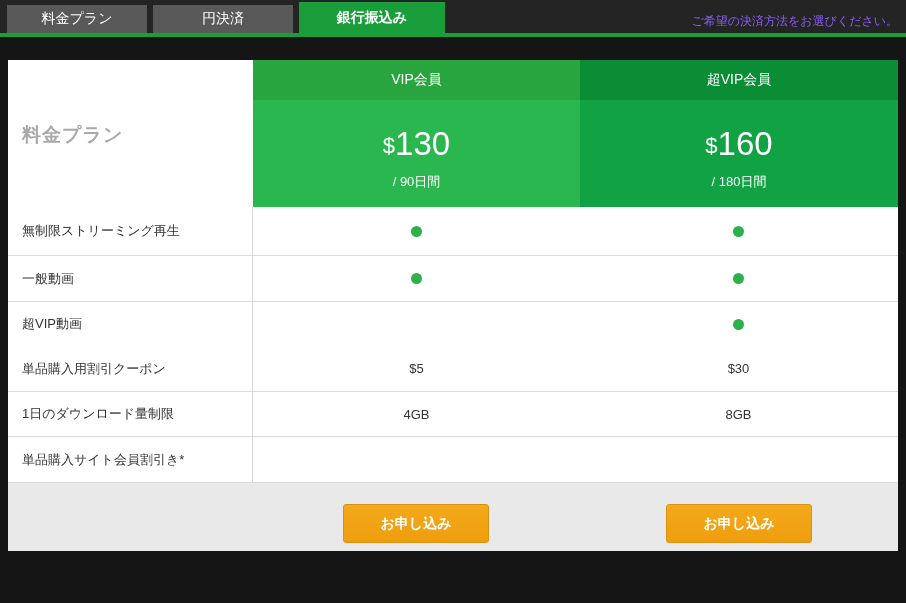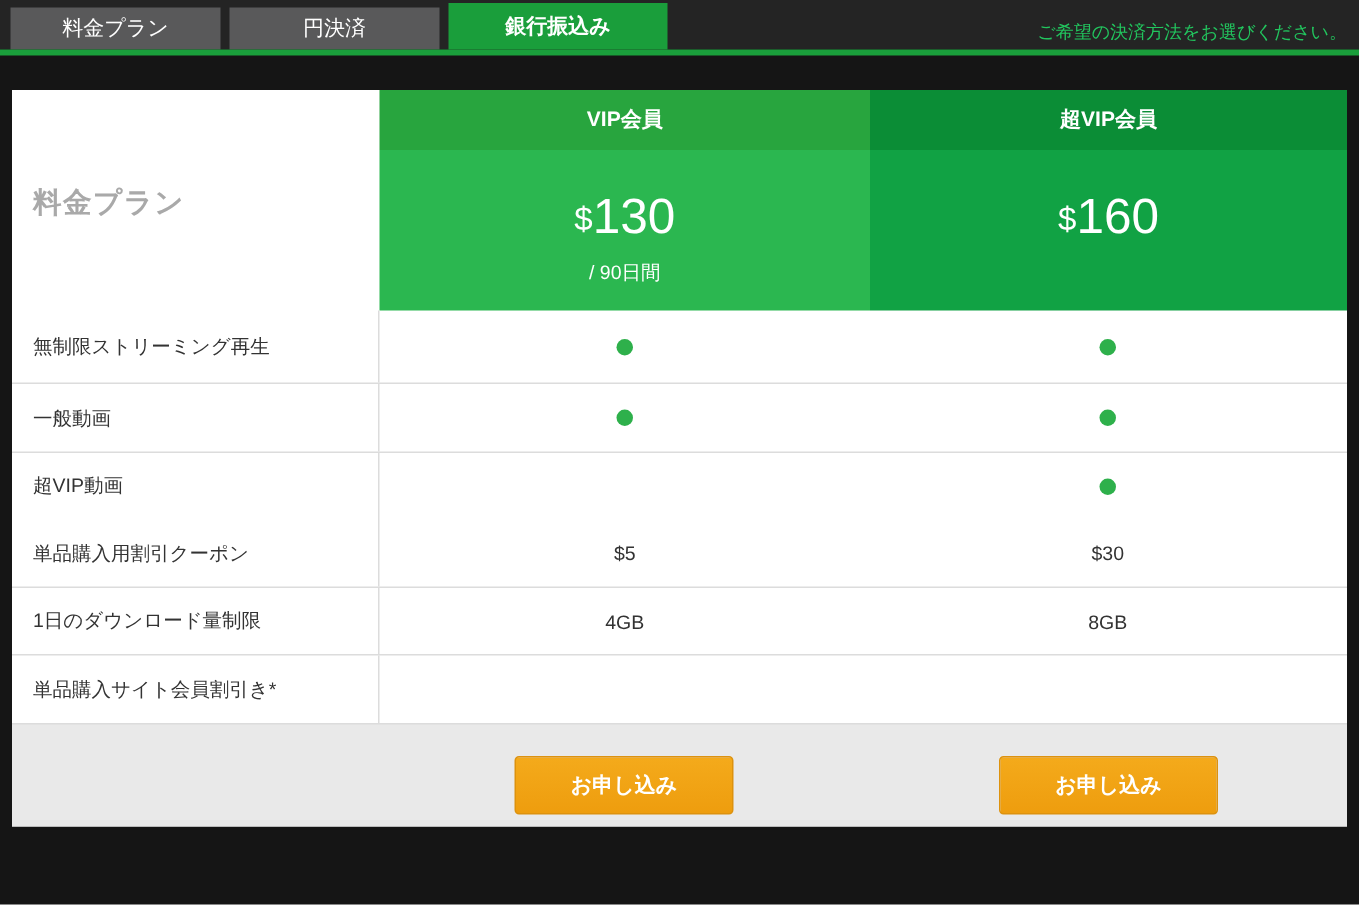--- a/index.html
+++ b/index.html
@@ -7,32 +7,32 @@
   body { font-family:"Liberation Sans", sans-serif; }
   .screen { position:relative; width:906px; height:603px; background:#151515; overflow:hidden; }
 
   
   .topbar { position:absolute; top:0; left:0; width:906px; height:33px; background:#242424; }
   .tabs { display:flex; align-items:flex-end; height:33px; padding-left:7px; }
   .tab { width:140px; height:28px; margin-right:6px; background:#59595a; color:#fff;
          font-size:14px; display:flex; align-items:center; justify-content:center; cursor:pointer; }
   .tab.active { width:146px; height:31px; background:#1a9e3b; font-weight:bold; }
   .underline { position:absolute; top:33px; left:0; width:906px; height:4px; background:#1a9e3b; }
-  .hint { position:absolute; top:13px; right:8px; color:#22c55e; font-size:12px; }
+  .hint { position:absolute; top:13px; right:8px; color:#8b5cf6; font-size:12px; }
 
   
   .panel { position:absolute; top:60px; left:8px; width:890px; background:#fff; }
 
   .header-row { display:flex; }
   .corner { width:245px; background:#fff; }
   .corner-label { padding:62px 0 0 14px; font-size:19px; font-weight:bold; color:#a9a9a9; letter-spacing:1px; }
   .plan-col { width:327px; }
   .plan-col.svip { width:318px; }
   .plan-band { height:40px; display:flex; align-items:center; justify-content:center;
-               color:#fff; font-weight:bold; font-size:14px; }
+               color:#fff; font-weight:normal; font-size:14px; }
   .plan-col.vip  .plan-band { background:#28a53e; }
   .plan-col.svip .plan-band { background:#0b8d36; }
   .plan-body { height:107px; text-align:center; color:#fff; }
   .plan-col.vip  .plan-body { background:#2bb750; }
   .plan-col.svip .plan-body { background:#11a244; }
   .price { padding-top:22px; font-size:33px; font-weight:normal; line-height:44px; }
   .price .cur { font-size:22px; vertical-align:2px; }
   .period { margin-top:5px; font-size:13px; }
 
   
@@ -82,20 +82,21 @@
         <div class="plan-band">VIP会員</div>
         <div class="plan-body">
           <div class="price"><span class="cur">$</span><span>130</span></div>
           <div class="period">/ 90日間</div>
         </div>
       </div>
       <div class="plan-col svip">
         <div class="plan-band">超VIP会員</div>
         <div class="plan-body">
           <div class="price"><span class="cur">$</span><span>160</span></div>
+          <div class="period">/ 180日間</div>
         </div>
       </div>
     </div>
 
     <div class="frow first">
       <div class="label-cell">無制限ストリーミング再生</div>
       <div class="val-cell">
           <span class="dot"></span>
         </div>
       <div class="val-cell svip">

